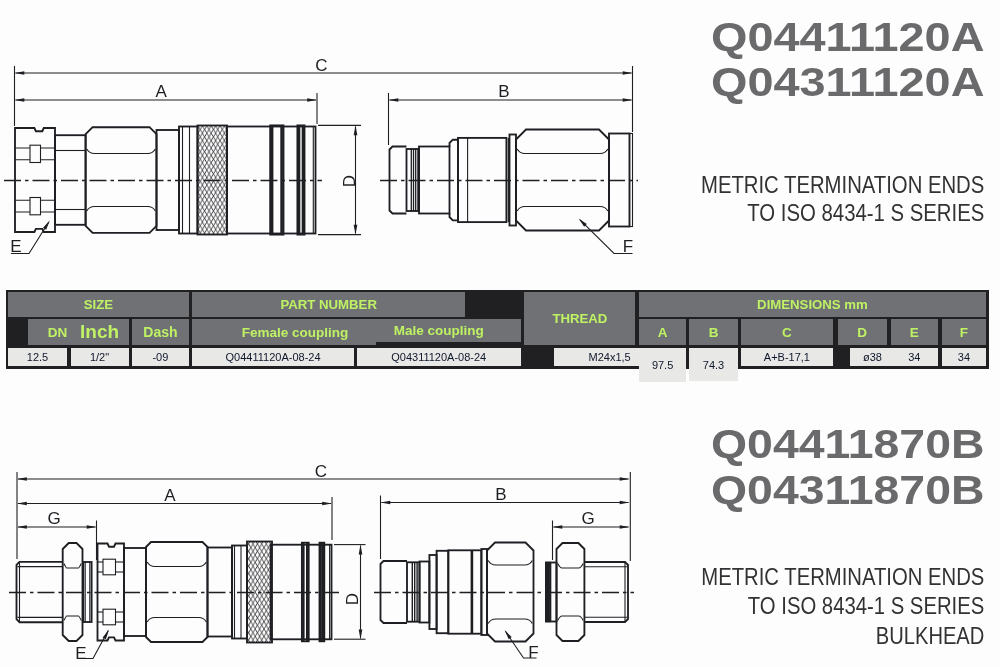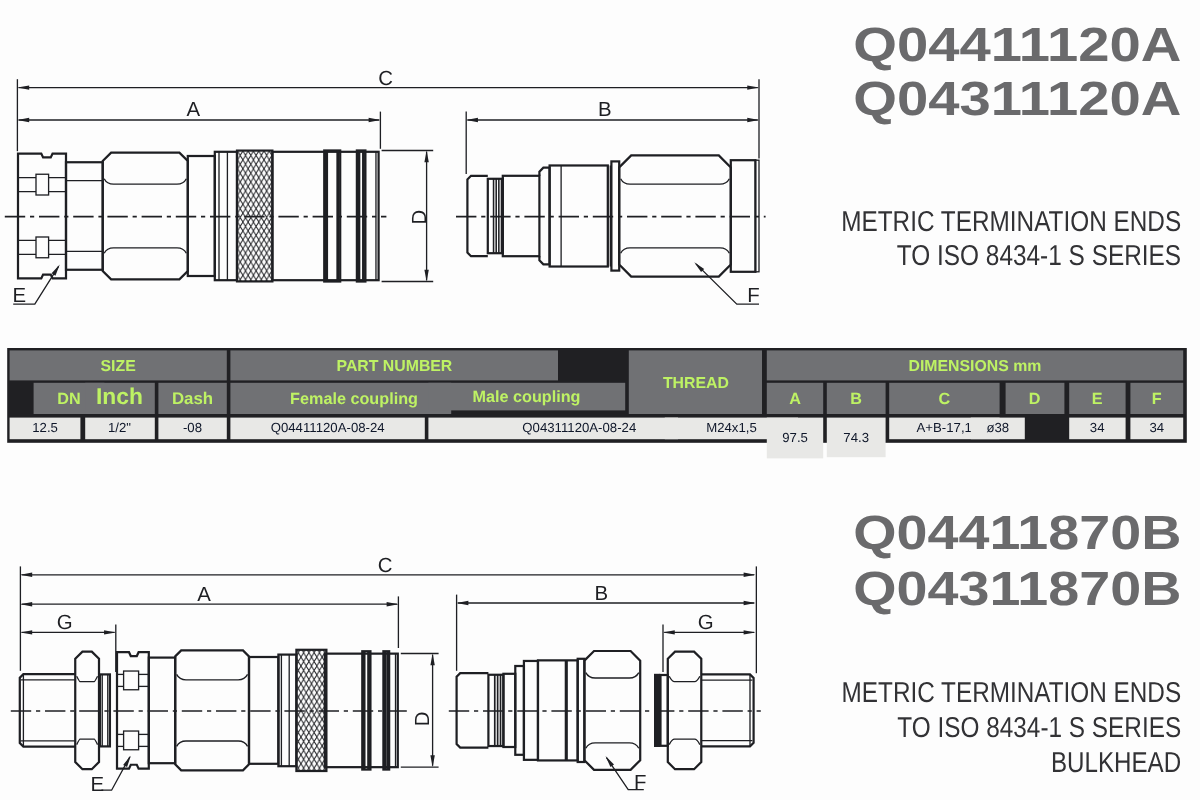--- a/index.html
+++ b/index.html
@@ -381,30 +381,30 @@
 <div class="tbl-cell hc" style="left:837.5px;top:319.4px;width:49.39999999999998px;height:25.900000000000034px;font-size:13.5px;">D</div>
 
 <div class="tbl-cell hc" style="left:890.6px;top:319.4px;width:47.5px;height:25.900000000000034px;font-size:13.5px;">E</div>
 
 <div class="tbl-cell hc" style="left:941.9px;top:319.4px;width:44.10000000000002px;height:25.900000000000034px;font-size:13.5px;">F</div>
 
 <div class="tbl-cell dc" style="left:8px;top:348.1px;width:59.099999999999994px;height:18.0px;">12.5</div>
 
 <div class="tbl-cell dc" style="left:70.5px;top:348.1px;width:58.099999999999994px;height:18.0px;">1/2"</div>
 
-<div class="tbl-cell dc" style="left:131.9px;top:348.1px;width:57.0px;height:18.0px;">-08</div>
+<div class="tbl-cell dc" style="left:131.9px;top:348.1px;width:57.0px;height:18.0px;">-09</div>
 
 <div class="tbl-cell dc" style="left:192.2px;top:348.1px;width:161.7px;height:18.0px;">Q04411120A-08-24</div>
 
-<div class="tbl-cell dc" style="left:356.6px;top:348.1px;width:164.29999999999995px;height:18.0px;padding-left:44px;">Q04311120A-08-24</div>
+<div class="tbl-cell dc" style="left:356.6px;top:348.1px;width:164.29999999999995px;height:18.0px;">Q04311120A-08-24</div>
 
 <div class="tbl-cell dc" style="left:554px;top:348.1px;width:111.20000000000005px;height:18.0px;">M24x1,5</div>
 
 <div class="tbl-cell dc" style="left:638.9px;top:348.1px;width:47.39999999999998px;height:34px;text-align:right;">97.5</div>
 
 <div class="tbl-cell dc" style="left:689px;top:348.1px;width:49px;height:33px;">74.3</div>
 
 <div class="tbl-cell dc" style="left:740.7px;top:348.1px;width:92.39999999999998px;height:18.0px;">A+B-17,1</div>
 
-<div class="tbl-cell dc" style="left:809px;top:348.1px;width:45px;height:18.0px;">ø38</div>
+<div class="tbl-cell dc" style="left:850px;top:348.1px;width:45px;height:18.0px;">ø38</div>
 
 <div class="tbl-cell dc" style="left:890.6px;top:348.1px;width:47.5px;height:18.0px;">34</div>
 
 <div class="tbl-cell dc" style="left:941.9px;top:348.1px;width:44.10000000000002px;height:18.0px;">34</div>
 </body></html>

